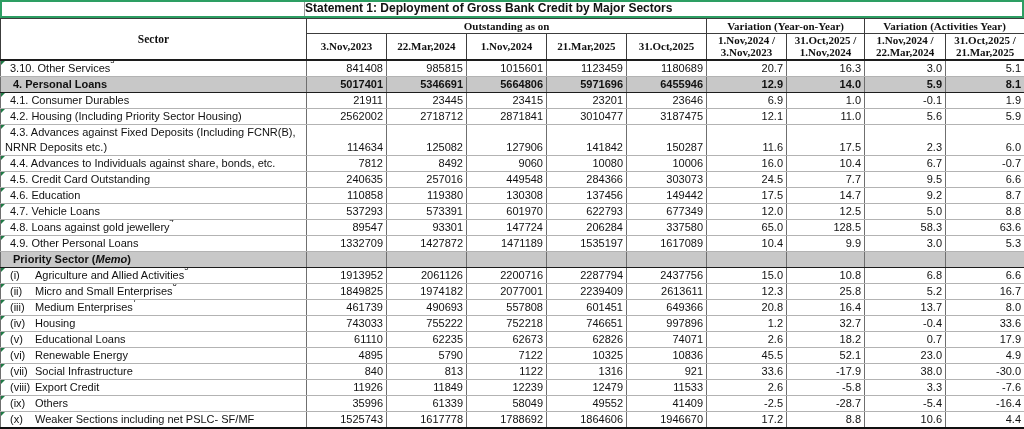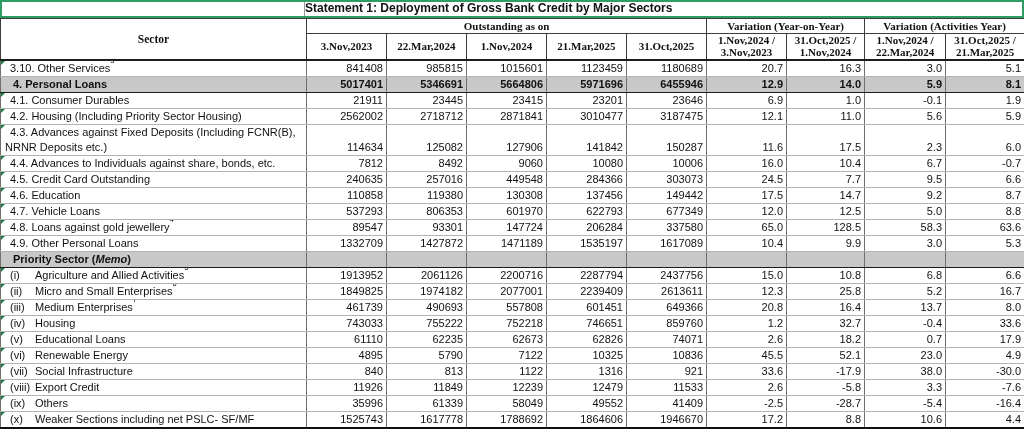--- a/index.html
+++ b/index.html
@@ -269,21 +269,21 @@
           <td class="num">8.7</td>
         </tr>
         <tr class="data">
           <td class="sector-cell">
             <span class="tri"></span>
             <div class="lab">
               <span>4.7. Vehicle Loans</span>
             </div>
           </td>
           <td class="num">537293</td>
-          <td class="num">806353</td>
+          <td class="num">573391</td>
           <td class="num">601970</td>
           <td class="num">622793</td>
           <td class="num">677349</td>
           <td class="num">12.0</td>
           <td class="num">12.5</td>
           <td class="num">5.0</td>
           <td class="num">8.8</td>
         </tr>
         <tr class="data">
           <td class="sector-cell">
@@ -390,21 +390,21 @@
           <td class="sector-cell">
             <span class="tri"></span>
             <div class="lab">
               <span><span class="pfx">(iv)</span>Housing</span>
             </div>
           </td>
           <td class="num">743033</td>
           <td class="num">755222</td>
           <td class="num">752218</td>
           <td class="num">746651</td>
-          <td class="num">859760</td>
+          <td class="num">997896</td>
           <td class="num">1.2</td>
           <td class="num">32.7</td>
           <td class="num">-0.4</td>
           <td class="num">33.6</td>
         </tr>
         <tr class="data">
           <td class="sector-cell">
             <span class="tri"></span>
             <div class="lab">
               <span><span class="pfx">(v)</span>Educational Loans</span>

